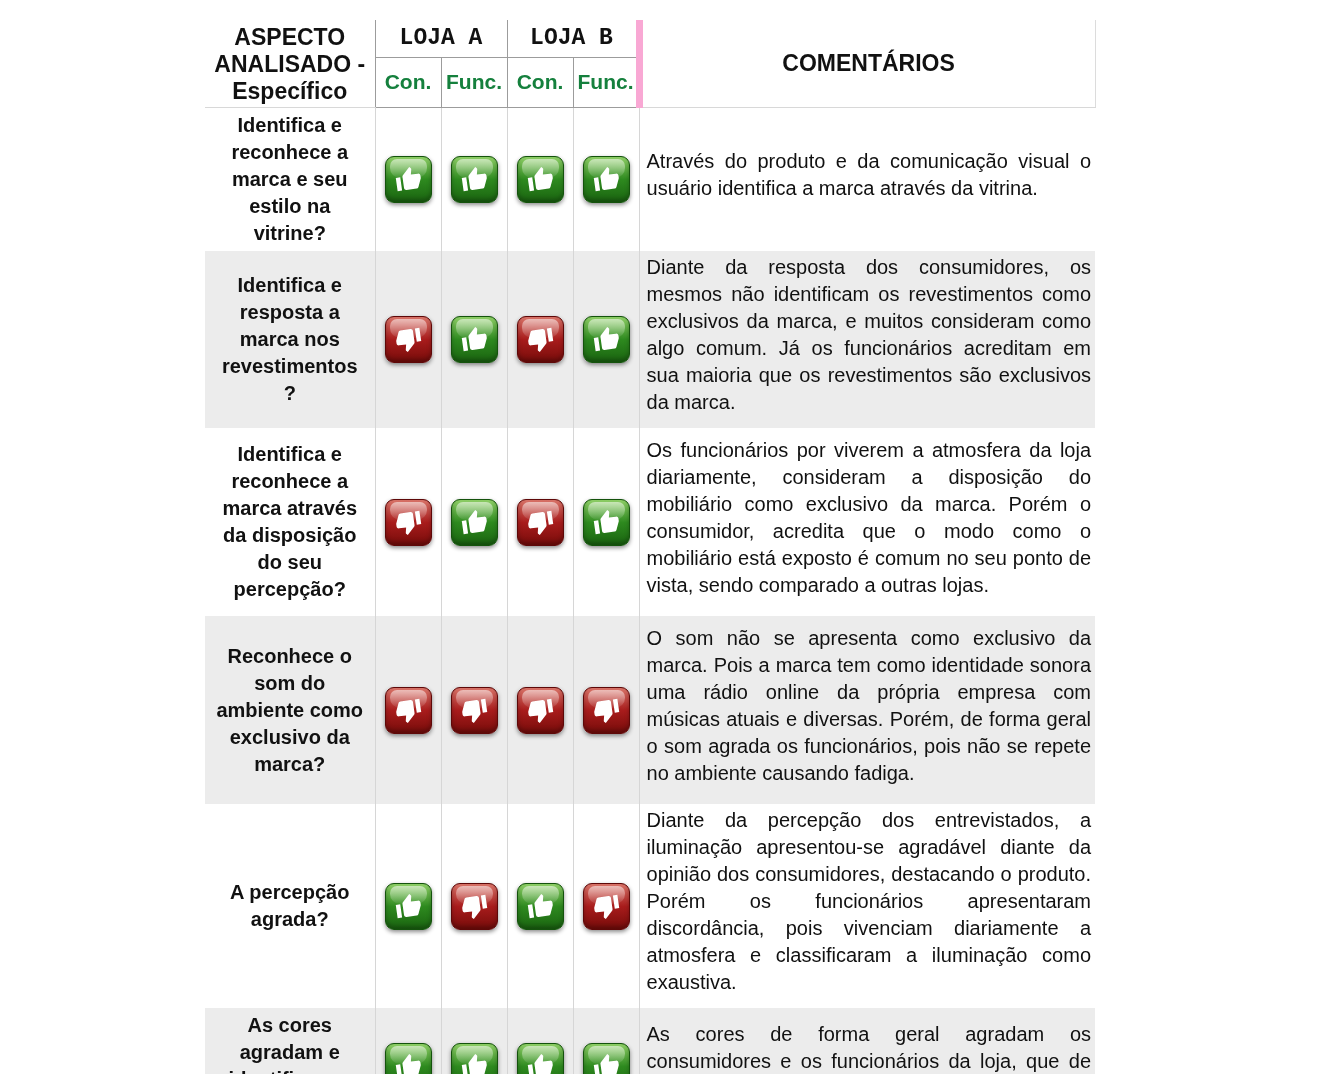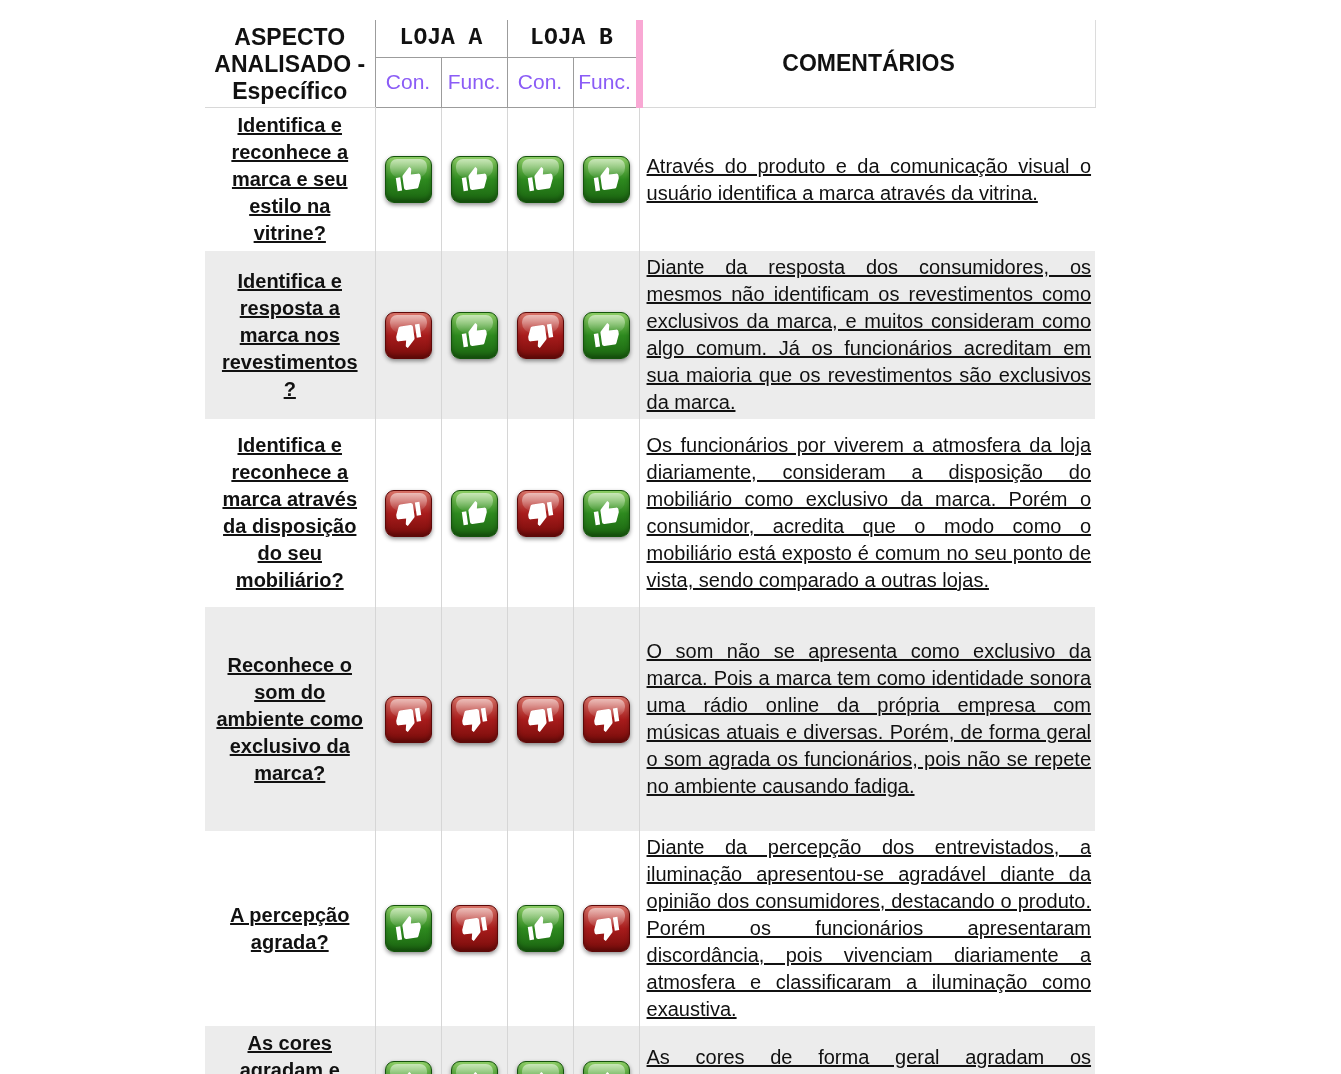--- a/index.html
+++ b/index.html
@@ -40,59 +40,59 @@
     line-height: 27px;
     border-right: 1px solid #9c9c9c;
     border-bottom: 1px solid #d8d8d8;
   }
   th.loja-h {
     border: 1px solid #9c9c9c;
     border-top: none;
     font-family: Liberation Mono, monospace;
   }
   th.sub-h {
-    font-weight: normal;
+    font-weight: bold;
     font-size: 21px;
-    color: #8b5cf6;
+    color: #15803d;
     border: 1px solid #9c9c9c;
   }
   th.comments-h {
     border: 1px solid #dcdcdc;
     border-left: 7px solid #f9a8d4;
     border-top: none;
     border-bottom: 1px solid #d8d8d8;
   }
   
   tbody tr:nth-child(even) { background: var(--stripe, #ececec); }
   tbody tr:nth-child(1) { height: 136px; }
   tbody tr:nth-child(2) { height: 160px; }
   tbody tr:nth-child(3) { height: 188px; }
-  tbody tr:nth-child(4) { height: 224px; }
+  tbody tr:nth-child(4) { height: 188px; }
   tbody tr:nth-child(5) { height: 186px; }
   tbody tr:nth-child(6) { height: 112px; }
-  tbody td { vertical-align: middle; text-decoration: underline; }
+  tbody td { vertical-align: middle; }
   td.aspect {
     font-weight: bold;
     font-size: 20px;
     line-height: 27px;
     text-align: center;
     padding: 4px 10px;
     border-right: 1px solid #d6d6d6;
   }
   td.icon-cell {
     text-align: center;
     border-left: 1px solid #d6d6d6;
     border-right: 1px solid #d6d6d6;
     padding: 0;
   }
   td.comment {
     font-size: 20px;
     line-height: 27px;
     text-align: justify;
-    padding: 3px 4px 3px 7px;
+    padding: 3px 4px 12px 7px;
     border-left: 1px solid #d6d6d6;
   }
   
   .thumb {
     display: inline-flex;
     align-items: center;
     justify-content: center;
     width: 45px;
     height: 45px;
     border-radius: 9px;
@@ -191,21 +191,21 @@
               </svg>
             </span></td>
         <td class="icon-cell"><span class="thumb up">
               <svg viewBox="0 0 24 24" width="27" height="27">
                 <path d="M1 21h4V9H1v12zm22-11c0-1.1-.9-2-2-2h-6.31l.95-4.57.03-.32c0-.41-.17-.79-.44-1.06L14.17 1 7.59 7.59C7.22 7.95 7 8.45 7 9v10c0 1.1.9 2 2 2h9c.83 0 1.54-.5 1.84-1.22l3.02-7.05c.09-.23.14-.47.14-.72v-2z" fill="#ffffff"></path>
               </svg>
             </span></td>
         <td class="comment">Diante da resposta dos consumidores, os mesmos não identificam os revestimentos como exclusivos da marca, e muitos consideram como algo comum. Já os funcionários acreditam em sua maioria que os revestimentos são exclusivos da marca.</td>
       </tr>
       <tr>
-        <td class="aspect">Identifica e reconhece a marca através da disposição do seu mobiliário?</td>
+        <td class="aspect">Identifica e reconhece a marca através da disposição do seu percepção?</td>
         <td class="icon-cell"><span class="thumb down">
               <svg viewBox="0 0 24 24" width="27" height="27">
                 <path d="M1 21h4V9H1v12zm22-11c0-1.1-.9-2-2-2h-6.31l.95-4.57.03-.32c0-.41-.17-.79-.44-1.06L14.17 1 7.59 7.59C7.22 7.95 7 8.45 7 9v10c0 1.1.9 2 2 2h9c.83 0 1.54-.5 1.84-1.22l3.02-7.05c.09-.23.14-.47.14-.72v-2z" fill="#ffffff"></path>
               </svg>
             </span></td>
         <td class="icon-cell"><span class="thumb up">
               <svg viewBox="0 0 24 24" width="27" height="27">
                 <path d="M1 21h4V9H1v12zm22-11c0-1.1-.9-2-2-2h-6.31l.95-4.57.03-.32c0-.41-.17-.79-.44-1.06L14.17 1 7.59 7.59C7.22 7.95 7 8.45 7 9v10c0 1.1.9 2 2 2h9c.83 0 1.54-.5 1.84-1.22l3.02-7.05c.09-.23.14-.47.14-.72v-2z" fill="#ffffff"></path>
               </svg>
             </span></td>

